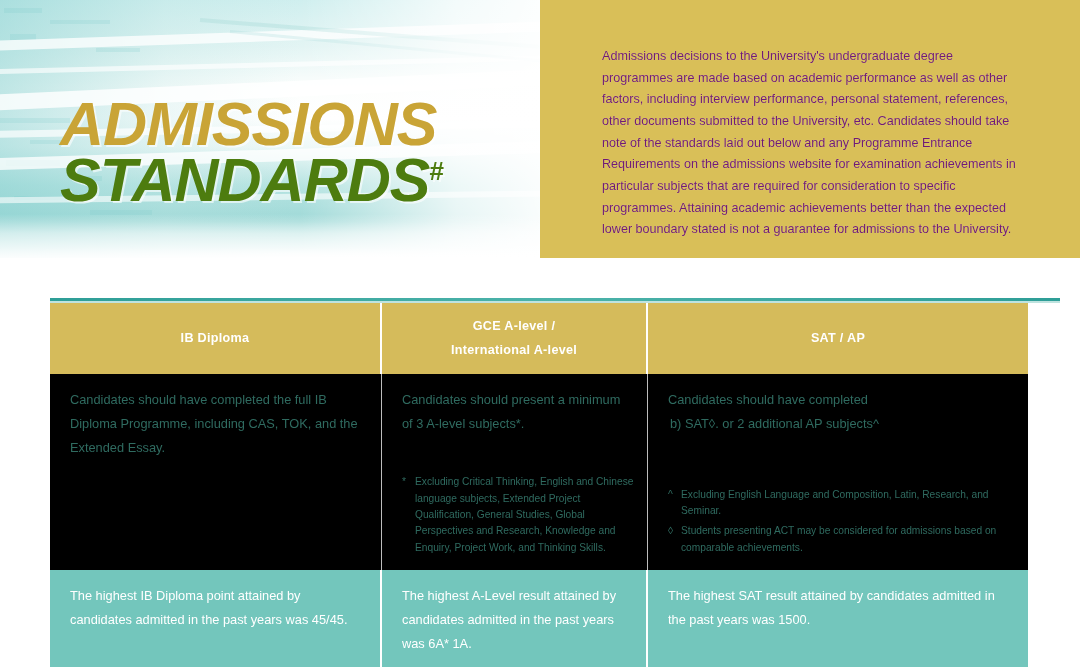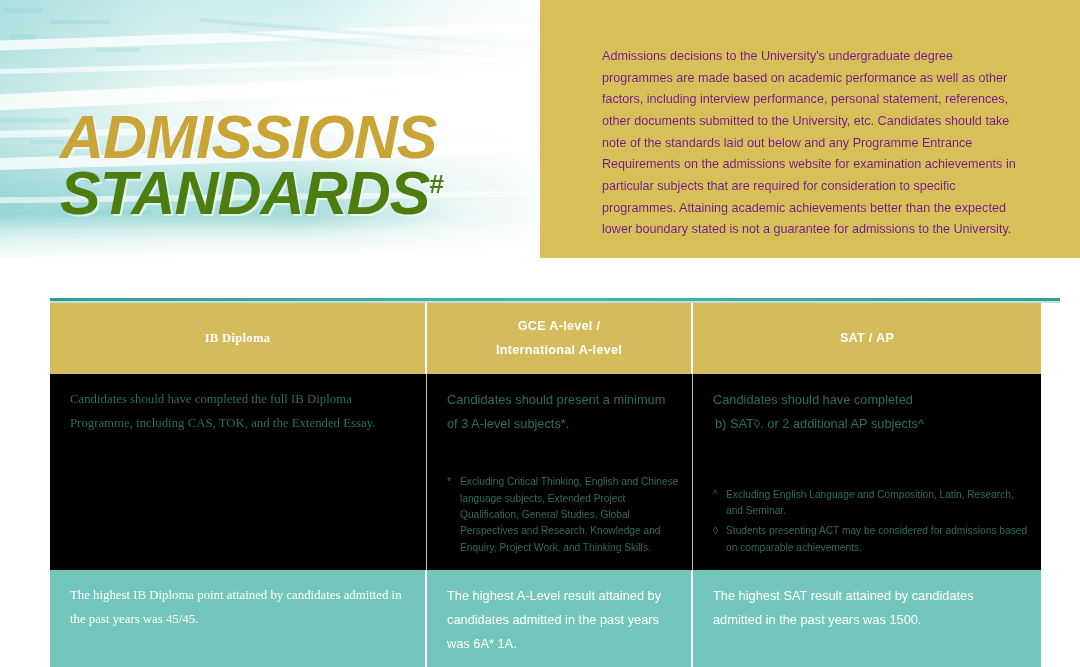--- a/index.html
+++ b/index.html
@@ -55,21 +55,21 @@
     position:absolute;left:300px;top:0;width:260px;height:258px;
     background:linear-gradient(90deg, rgba(255,255,255,0) 0%, rgba(255,255,255,.75) 60%, rgba(255,255,255,.98) 100%);
   }
 
   
   #title-block{position:absolute;left:60px;top:96px;z-index:6;}
   .title-line{
     font-style:italic;font-weight:bold;letter-spacing:-1px;
     line-height:.92;white-space:nowrap;
   }
-  .title-1{font-size:61px;color:#c9a436;text-shadow:2px 2px 0 rgba(255,255,255,.6);margin-top:13px;}
+  .title-1{font-size:61px;color:#c9a436;text-shadow:2px 2px 0 rgba(255,255,255,.6);}
   .title-2{font-size:61px;color:#4d7c0f;text-shadow:2px 2px 0 rgba(255,255,255,.6);}
   .title-hash{font-size:26px;vertical-align:super;font-style:normal;}
 
   
   #intro-panel{
     position:absolute;left:540px;top:0;width:540px;height:258px;
     background:#d9bf58;
     z-index:5;
   }
   #intro-text{
@@ -81,23 +81,23 @@
 
   
   #table{
     position:absolute;left:50px;top:298px;width:1010px;
   }
   .topline{height:3px;width:100%;background:linear-gradient(90deg,#2e9e97 0%,#4cb3aa 50%,#2e9e97 100%);}
   .topline2{height:2px;width:100%;background:#bfe3df;}
 
   .row{display:flex;width:100%;}
   .col{box-sizing:border-box;}
-  .c1{width:377px;font-family:Liberation Serif, serif;}
+  .c1{width:332px;}
   .c2{width:266px;}
-  .c3{width:348px;}
+  .c3{width:380px;}
 
   
   .hdr{
     background:#d5bb5b;color:#ffffff;
     height:71px;display:flex;align-items:center;justify-content:center;
     text-align:center;font-size:12.6px;font-weight:bold;letter-spacing:.3px;
     border-right:2px solid #ffffff;
     line-height:1.9;
   }
   .hdr:last-child{border-right:none;}

